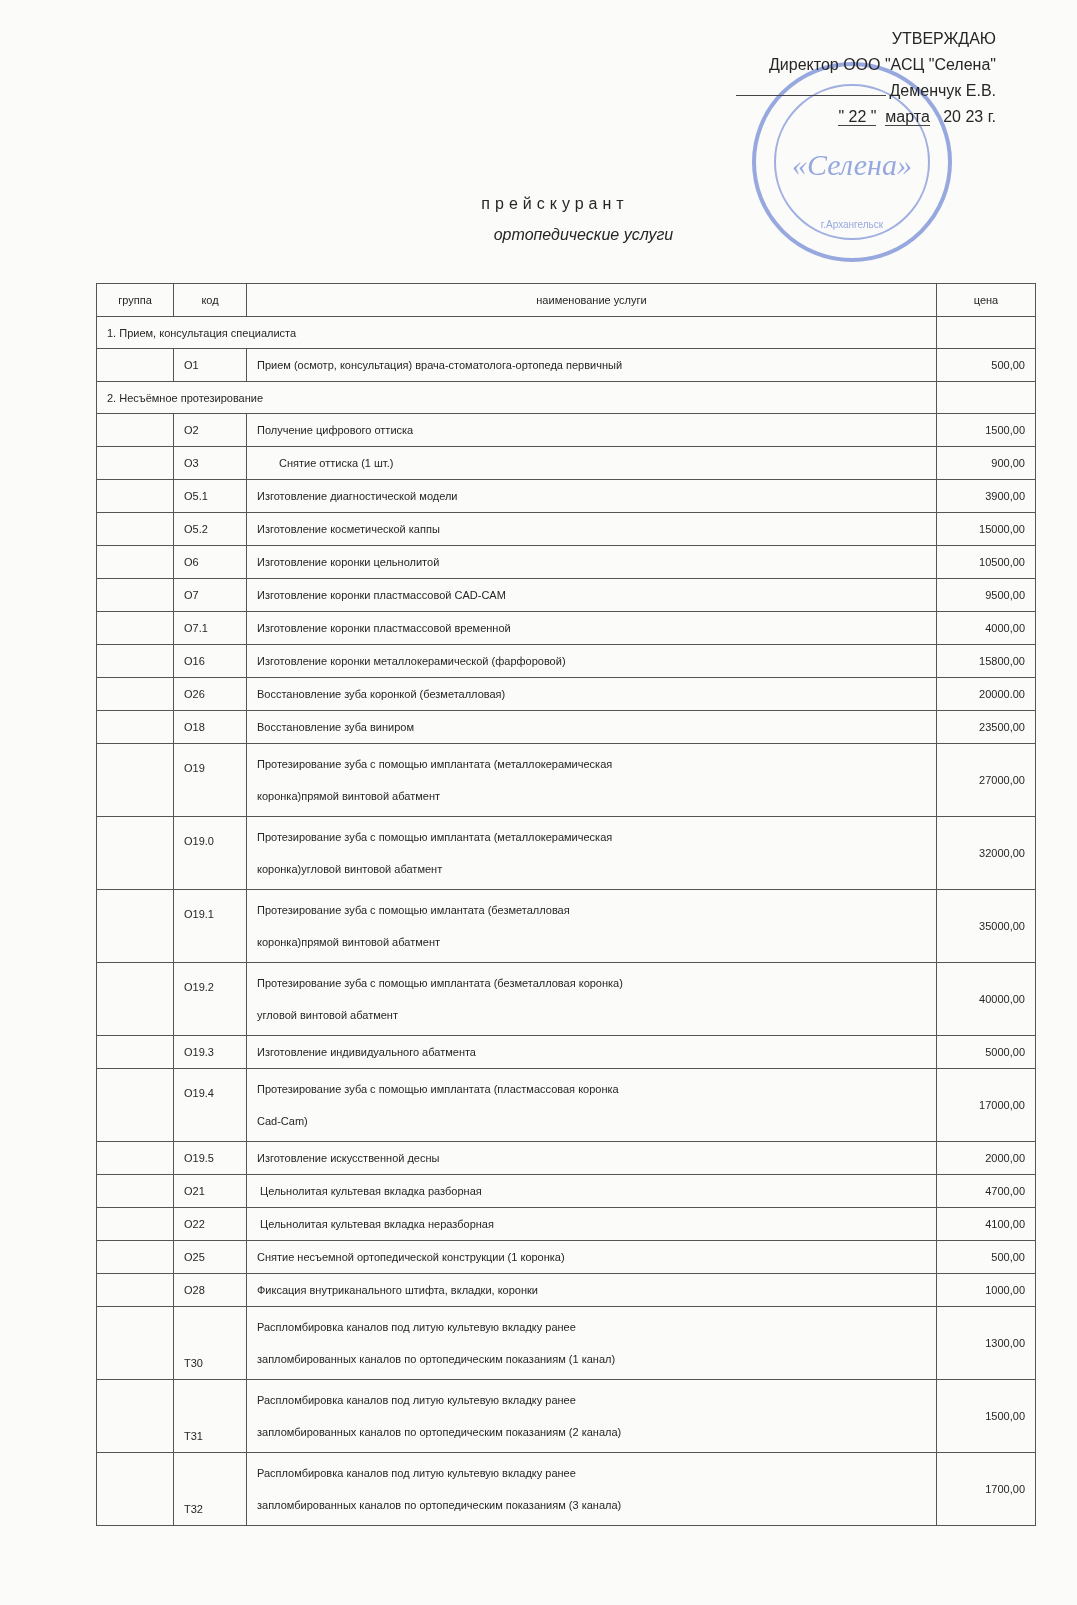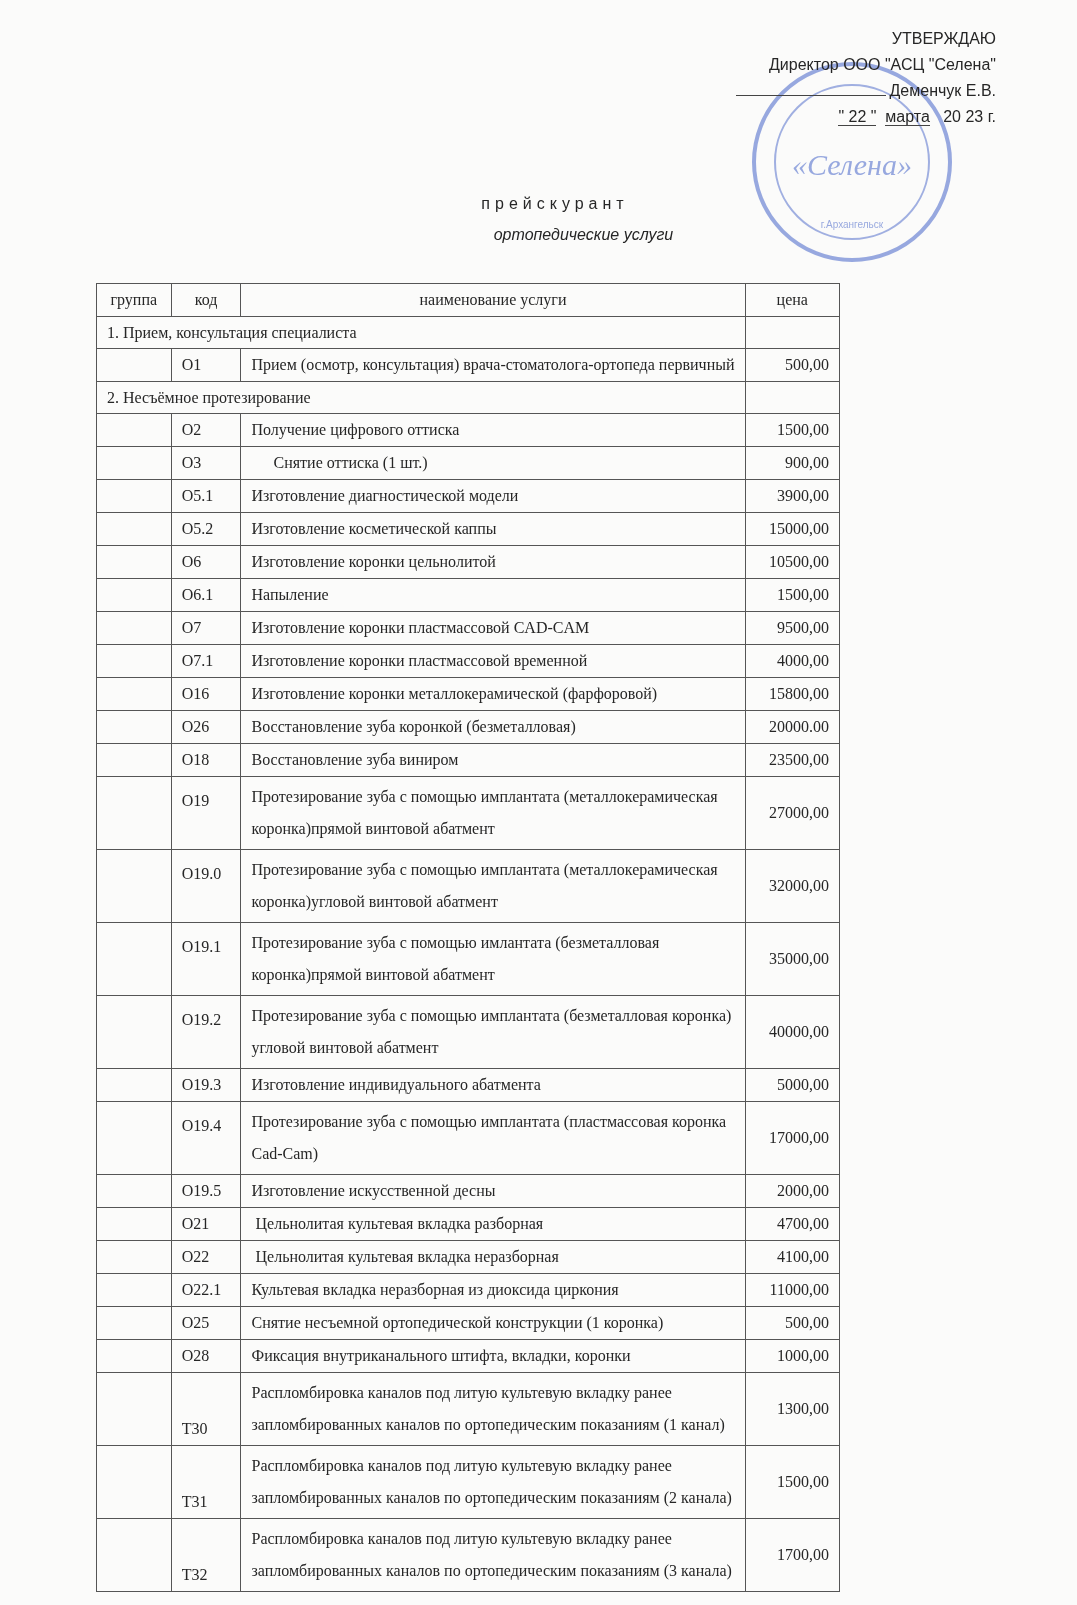--- a/index.html
+++ b/index.html
@@ -14,21 +14,21 @@
   .stamp {
     position: absolute; left: 752px; top: 62px; width: 200px; height: 200px; border-radius: 50%;
     border: 4px solid rgba(70,100,200,0.55); box-sizing: border-box; pointer-events: none;
   }
   .stamp::before { content: ""; position: absolute; inset: 18px; border-radius: 50%; border: 2px solid rgba(70,100,200,0.5); }
   .stamp .stamp-text { position: absolute; left: 0; right: 0; top: 82px; text-align: center; color: rgba(70,100,200,0.55); font-style: italic; font-size: 30px; font-family: "Liberation Serif", serif; }
   .stamp .stamp-sub { position: absolute; left: 0; right: 0; bottom: 28px; text-align: center; color: rgba(70,100,200,0.55); font-size: 10px; }
   .doc-title { position: absolute; left: 0; width: 1050px; top: 195px; text-align: center; font-size: 16px; letter-spacing: 5px; padding-left: 60px; box-sizing: border-box; }
   .doc-subtitle { position: absolute; left: 0; width: 1077px; top: 226px; text-align: center; font-size: 16px; font-style: italic; padding-left: 90px; box-sizing: border-box; }
   table.price {
-    position: absolute; left: 96px; top: 283px; width: 744px; border-collapse: collapse; font-size: 16px; font-family: Liberation Serif, serif;
+    position: absolute; left: 96px; top: 283px; width: 940px; border-collapse: collapse; font-size: 11px;
   }
   table.price td, table.price th { border: 1px solid #555; padding: 0 10px; font-weight: normal; vertical-align: middle; }
   table.price th { height: 32px; }
   .c-group { width: 56px; }
   .c-code { width: 52px; }
   .c-price { width: 78px; text-align: right; }
   th.c-name { text-align: center; }
   th.c-price { text-align: center; }
   tr.single td { height: 32px; }
   tr.double td { height: 64px; line-height: 32px; }
@@ -107,26 +107,20 @@
         <td class="c-price">15000,00</td>
       </tr>
       <tr class="single">
         <td class="c-group"></td>
         <td class="c-code">О6</td>
         <td class="c-name-cell" style="white-space: pre;">Изготовление коронки цельнолитой</td>
         <td class="c-price">10500,00</td>
       </tr>
       <tr class="single">
         <td class="c-group"></td>
-        <td class="c-code">О6.1</td>
-        <td class="c-name-cell" style="white-space: pre;">Напыление</td>
-        <td class="c-price">1500,00</td>
-      </tr>
-      <tr class="single">
-        <td class="c-group"></td>
         <td class="c-code">О7</td>
         <td class="c-name-cell" style="white-space: pre;">Изготовление коронки пластмассовой CAD-CAM</td>
         <td class="c-price">9500,00</td>
       </tr>
       <tr class="single">
         <td class="c-group"></td>
         <td class="c-code">О7.1</td>
         <td class="c-name-cell" style="white-space: pre;">Изготовление коронки пластмассовой временной</td>
         <td class="c-price">4000,00</td>
       </tr>
@@ -212,26 +206,20 @@
         <td class="c-price">4700,00</td>
       </tr>
       <tr class="single">
         <td class="c-group"></td>
         <td class="c-code">О22</td>
         <td class="c-name-cell" style="white-space: pre;"> Цельнолитая культевая вкладка неразборная</td>
         <td class="c-price">4100,00</td>
       </tr>
       <tr class="single">
         <td class="c-group"></td>
-        <td class="c-code">О22.1</td>
-        <td class="c-name-cell" style="white-space: pre;">Культевая вкладка неразборная из диоксида циркония</td>
-        <td class="c-price">11000,00</td>
-      </tr>
-      <tr class="single">
-        <td class="c-group"></td>
         <td class="c-code">О25</td>
         <td class="c-name-cell" style="white-space: pre;">Снятие несъемной ортопедической конструкции (1 коронка)</td>
         <td class="c-price">500,00</td>
       </tr>
       <tr class="single">
         <td class="c-group"></td>
         <td class="c-code">О28</td>
         <td class="c-name-cell" style="white-space: pre;">Фиксация внутриканального штифта, вкладки, коронки</td>
         <td class="c-price">1000,00</td>
       </tr>

